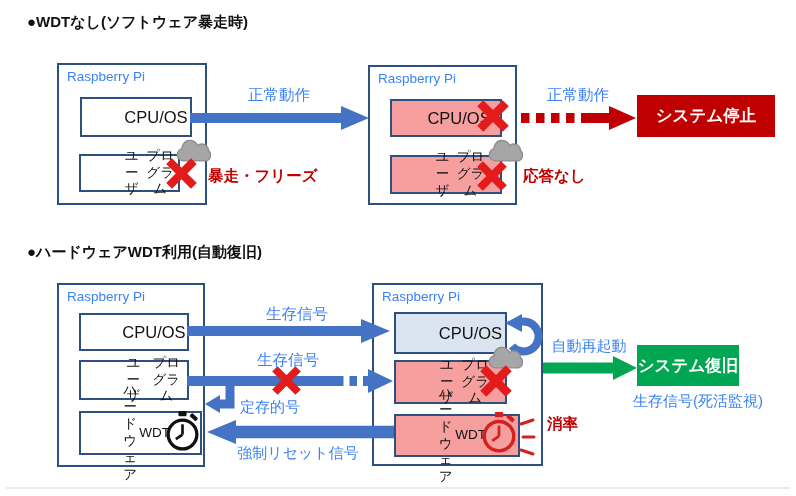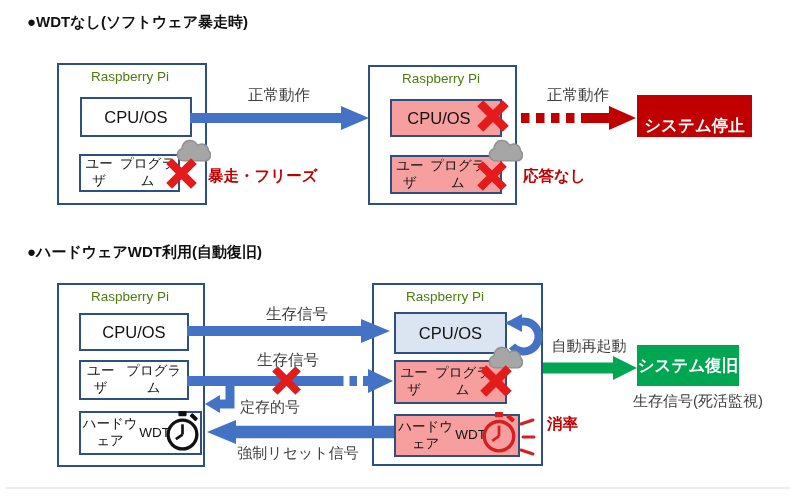--- a/index.html
+++ b/index.html
@@ -1,28 +1,28 @@
 <!DOCTYPE html>
 <html><head>
 <meta charset="utf-8">
 <style>
   html,body{margin:0;padding:0;background:#fff;}
   .canvas{position:relative;width:796px;height:496px;background:#ffffff;overflow:hidden;
           font-family:"Liberation Sans","DejaVu Sans",sans-serif;color:#1a1a1a;}
   .abs{position:absolute;}
   .title{font-size:15px;font-weight:600;color:#111;white-space:nowrap;}
   .pibox{position:absolute;border:2px solid #2e5080;background:#fff;box-sizing:border-box;}
-  .pilabel{position:absolute;left:8px;top:4px;font-size:13.5px;color:#4d7c0f;white-space:nowrap;margin-left:24px;}
+  .pilabel{position:absolute;left:8px;top:4px;font-size:13.5px;color:#3b82f6;white-space:nowrap;}
   .inner{position:absolute;border:2px solid #2e5080;background:#fff;box-sizing:border-box;
          display:flex;align-items:center;justify-content:center;text-align:center;
-         font-size:16.5px;color:#111;}
+         font-size:16.5px;color:#111;padding-left:40px;}
   .inner.two{flex-direction:row;font-size:13.5px;line-height:1.25;}
   .pink{background:#f79f9f;}
   .lblue{background:#dbe5f1;}
-  .lab{position:absolute;font-size:15.5px;white-space:nowrap;color:#404040;}
+  .lab{position:absolute;font-size:15.5px;white-space:nowrap;color:#3b82f6;}
   .lab.red{color:#c00000;}
   .lab.center{text-align:center;}
   .bigbox{position:absolute;display:flex;align-items:center;justify-content:center;
           color:#fff;font-weight:bold;font-size:16.5px;white-space:nowrap;}
   .stopfill{background:#c00000;}
   .greenfill{background:#00a651;}
   svg{display:block;}
   .faintline{position:absolute;left:6px;top:487px;width:784px;height:2px;background:#ececec;}
 </style>
 </head>
@@ -79,21 +79,21 @@
   </svg>
   <div class="lab red" style="left:523px;top:166px;font-weight:600;">応答なし</div>
 
   <svg class="abs" style="left:519px;top:105px;" width="118" height="26" viewBox="0 0 118 26">
     <line x1="2" y1="13" x2="66" y2="13" stroke="#c00000" stroke-width="10" stroke-dasharray="8.5 6.5"></line>
     <line x1="66" y1="13" x2="92" y2="13" stroke="#c00000" stroke-width="10"></line>
     <polygon points="90,1 90,25 117,13" fill="#c00000"></polygon>
   </svg>
   <div class="lab center" style="left:523px;top:85px;width:110px;">正常動作</div>
 
-  <div class="bigbox stopfill" style="left:637px;top:95px;width:115px;height:42px;align-items:flex-end;">
+  <div class="bigbox stopfill" style="left:637px;top:95px;width:138px;height:42px;">
     <span>システム停止</span>
   </div>
 
   <div class="abs title" style="left:27px;top:243px;">●ハードウェアWDT利用(自動復旧)</div>
 
   <div class="pibox" style="left:57px;top:283px;width:148px;height:184px;">
     <div class="pilabel">Raspberry Pi</div>
     <div class="inner" style="left:20px;top:28px;width:110px;height:38px;">
       <span>CPU/OS</span>
     </div>

